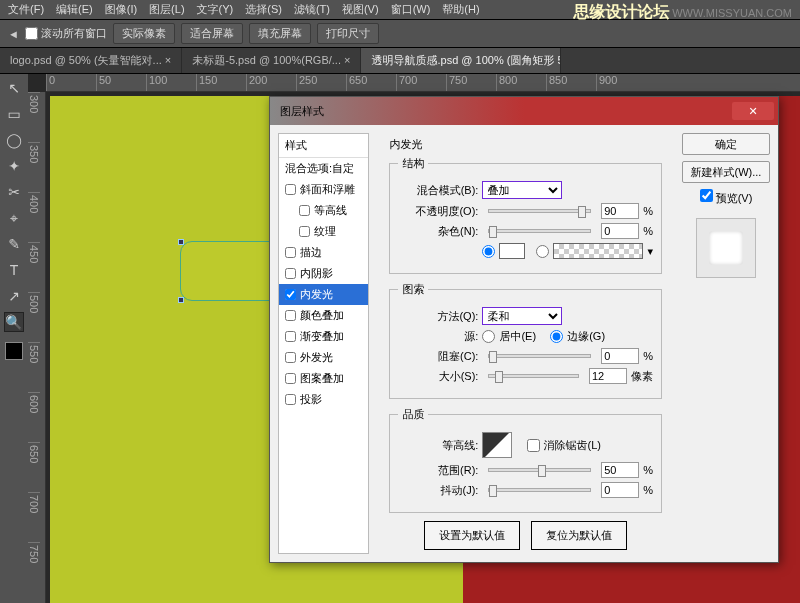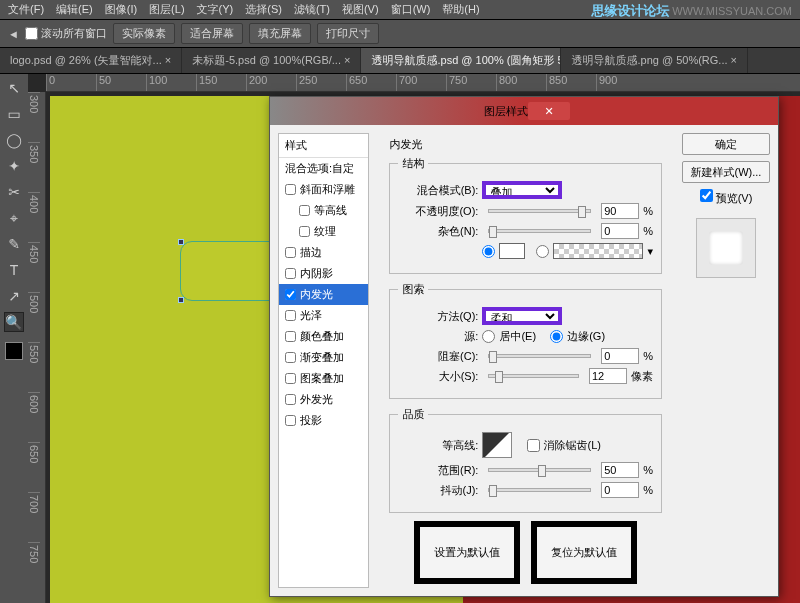--- a/index.html
+++ b/index.html
@@ -1,20 +1,20 @@
 <!DOCTYPE html>
 <html><head>
 <meta charset="utf-8">
 <style>
 *{box-sizing:border-box;margin:0;padding:0;font-family:"Microsoft YaHei","SimSun",sans-serif;font-size:11px}
 body{background:#000;width:800px;height:603px;overflow:hidden;position:relative}
 .menubar{background:#525252;color:#ddd;height:20px;display:flex;align-items:center;padding:0 8px;gap:12px;border-bottom:1px solid #000}
 .menubar span{cursor:default}
 .watermark{position:absolute;right:8px;top:2px;color:#888;font-size:10px}
-.watermark b{color:#7dd3fc;font-size:13px}
+.watermark b{color:#fef9c3;font-size:16px}
 .optbar{background:#525252;height:28px;display:flex;align-items:center;padding:0 8px;gap:6px;border-bottom:1px solid #000}
 .optbar .chk{display:flex;align-items:center;gap:3px;color:#ddd}
 .optbar button{background:#5a5a5a;border:1px solid #3a3a3a;color:#ddd;padding:2px 8px;border-radius:2px}
 .tabbar{background:#3a3a3a;height:26px;display:flex;border-bottom:1px solid #000}
 .tab{padding:4px 10px;color:#bbb;border-right:1px solid #2a2a2a;display:flex;align-items:center;gap:6px;max-width:200px;overflow:hidden;white-space:nowrap}
 .tab.active{background:#525252;color:#eee}
 .workspace{display:flex;height:529px}
 .toolbox{width:28px;background:#525252;display:flex;flex-direction:column;align-items:center;padding-top:4px;gap:6px}
 .tool{width:20px;height:20px;display:flex;align-items:center;justify-content:center;color:#ccc;font-size:14px}
 .tool.sel{background:#3a3a3a;border:1px solid #222}
@@ -23,47 +23,47 @@
 .ruler-h{position:absolute;left:18px;top:0;right:0;height:18px;background:#525252;border-bottom:1px solid #333;display:flex;color:#aaa;font-size:9px}
 .ruler-h div{width:50px;border-left:1px solid #777;padding-left:2px}
 .ruler-v{position:absolute;left:0;top:18px;width:18px;bottom:0;background:#525252;border-right:1px solid #333;color:#aaa;font-size:9px}
 .ruler-v div{height:50px;border-top:1px solid #777;padding-top:2px;writing-mode:vertical-rl}
 .canvas{position:absolute;left:22px;top:22px;right:0;bottom:0;background:linear-gradient(to right,#b9c72a 0%,#b9c72a 55%,#a21f1f 55%,#a21f1f 100%)}
 .shape{position:absolute;left:130px;top:145px;width:110px;height:60px;border:1px solid #4a8;border-radius:12px;background:rgba(200,210,50,.3)}
 .shape i{position:absolute;width:6px;height:6px;background:#335;border:1px solid #9cf}
 .shape i:nth-child(1){left:-3px;top:-3px}.shape i:nth-child(2){right:-3px;top:-3px}
 .shape i:nth-child(3){left:-3px;bottom:-3px}.shape i:nth-child(4){right:-3px;bottom:-3px}
 .dialog{position:absolute;left:269px;top:96px;width:510px;background:#f0f0f0;border:1px solid #555;box-shadow:2px 2px 10px rgba(0,0,0,.5)}
-.dlg-title{background:linear-gradient(to right,#888,#b33,#b33);height:28px;display:flex;align-items:center;justify-content:center;padding:0 4px 0 10px;color:#000}
+.dlg-title{background:linear-gradient(to right,#888,#b33,#b33);height:28px;display:flex;align-items:center;justify-content:space-between;padding:0 4px 0 10px;color:#000}
 .dlg-close{width:42px;height:18px;background:#c44;color:#fff;text-align:center;border-radius:2px;line-height:18px}
 .dlg-body{display:flex;padding:8px;gap:12px}
 .styles{width:98px;border:1px solid #bbb;background:#fff}
 .styles .hdr{padding:4px 6px;border-bottom:1px solid #ddd}
 .styles .item{padding:3px 6px;display:flex;align-items:center;gap:4px}
 .styles .item.l2{padding-left:20px}
 .styles .item.sel{background:#2a6fd6;color:#fff}
 .styles input[type=checkbox]{width:11px;height:11px}
 .settings{flex:1;padding:4px 8px}
 fieldset{border:1px solid #bbb;padding:6px 8px 10px;margin-bottom:8px}
 legend{padding:0 4px}
 .row{display:flex;align-items:center;margin:4px 0;gap:4px}
 .row .lbl{width:80px;text-align:right}
-.row select{width:80px;border:4px solid #6d28d9;background:#fff;height:18px}
+.row select{width:80px;border:1px solid #6d28d9;background:#fff;height:18px}
 .row input[type=text]{width:38px;border:1px solid #999;text-align:left;padding:1px 2px;height:16px}
 .slider{flex:1;height:4px;background:#ddd;border:1px solid #aaa;position:relative;margin:0 6px;min-width:60px;max-width:120px}
 .slider i{position:absolute;top:-4px;width:8px;height:12px;background:#eee;border:1px solid #888}
 .colorsw{width:26px;height:16px;border:1px solid #666}
 .grad{width:90px;height:16px;border:1px solid #666;background:repeating-conic-gradient(#ccc 0 25%,#fff 0 50%) 0 0/10px 10px}
 .contour{width:30px;height:26px;border:1px solid #888;background:linear-gradient(135deg,#333 49%,#fff 51%)}
 .actions{width:92px;display:flex;flex-direction:column;gap:6px;align-items:center}
 .actions button{width:88px;height:22px;background:#f4f4f4;border:1px solid #999;border-radius:2px}
 .preview{width:60px;height:60px;background:#e8e8e8;border:1px solid #bbb;margin-top:6px;position:relative}
 .preview::after{content:"";position:absolute;inset:12px;background:#fff;border-radius:4px;box-shadow:inset 0 0 4px rgba(0,0,0,.2)}
 .btnrow{text-align:center;margin-top:6px}
-.btnrow button{padding:18px 14px;background:#f4f4f4;border:6px solid #000000;margin:0 4px}
+.btnrow button{padding:6px 14px;background:#f4f4f4;border:1px solid #000000;margin:0 4px}
 </style>
 </head>
 <body>
 
 <div class="menubar">
   <span>文件(F)</span>
   <span>编辑(E)</span>
   <span>图像(I)</span>
   <span>图层(L)</span>
   <span>文字(Y)</span>
@@ -81,24 +81,23 @@
       <input type="checkbox" style="">
       <span>滚动所有窗口</span>
     </label>
   <button>实际像素</button>
   <button>适合屏幕</button>
   <button>填充屏幕</button>
   <button>打印尺寸</button>
 </div>
 
 <div class="tabbar">
-  <div class="tab">logo.psd @ 26% (矢量智能对... ×</div>
+  <div class="tab">logo.psd @ 50% (矢量智能对... ×</div>
   <div class="tab">未标题-5.psd @ 100%(RGB/... ×</div>
   <div class="tab active">透明导航质感.psd @ 100% (圆角矩形 5, RGB/8*) * ×</div>
-  <div class="tab">透明导航质感.png @ 50%(RG... ×</div>
 </div>
 
 <div class="workspace">
   <div class="toolbox">
     <div class="tool">↖</div>
     <div class="tool">▭</div>
     <div class="tool">◯</div>
     <div class="tool">✦</div>
     <div class="tool">✂</div>
     <div class="tool">⌖</div>
@@ -175,37 +174,33 @@
           <div class="item">
             <input type="checkbox" style="">
             <span>内阴影</span>
           </div>
           <div class="item sel">
             <input type="checkbox" checked="" style="">
             <span>内发光</span>
           </div>
           <div class="item">
             <input type="checkbox" style="">
-            <span>光泽</span>
-          </div>
-          <div class="item">
-            <input type="checkbox" style="">
             <span>颜色叠加</span>
           </div>
           <div class="item">
             <input type="checkbox" style="">
             <span>渐变叠加</span>
           </div>
           <div class="item">
             <input type="checkbox" style="">
+            <span>外发光</span>
+          </div>
+          <div class="item">
+            <input type="checkbox" style="">
             <span>图案叠加</span>
-          </div>
-          <div class="item">
-            <input type="checkbox" style="">
-            <span>外发光</span>
           </div>
           <div class="item">
             <input type="checkbox" style="">
             <span>投影</span>
           </div>
         </div>
     </div>
     <div class="settings">
       <div style="margin-bottom:4px">内发光</div>
       <fieldset>

